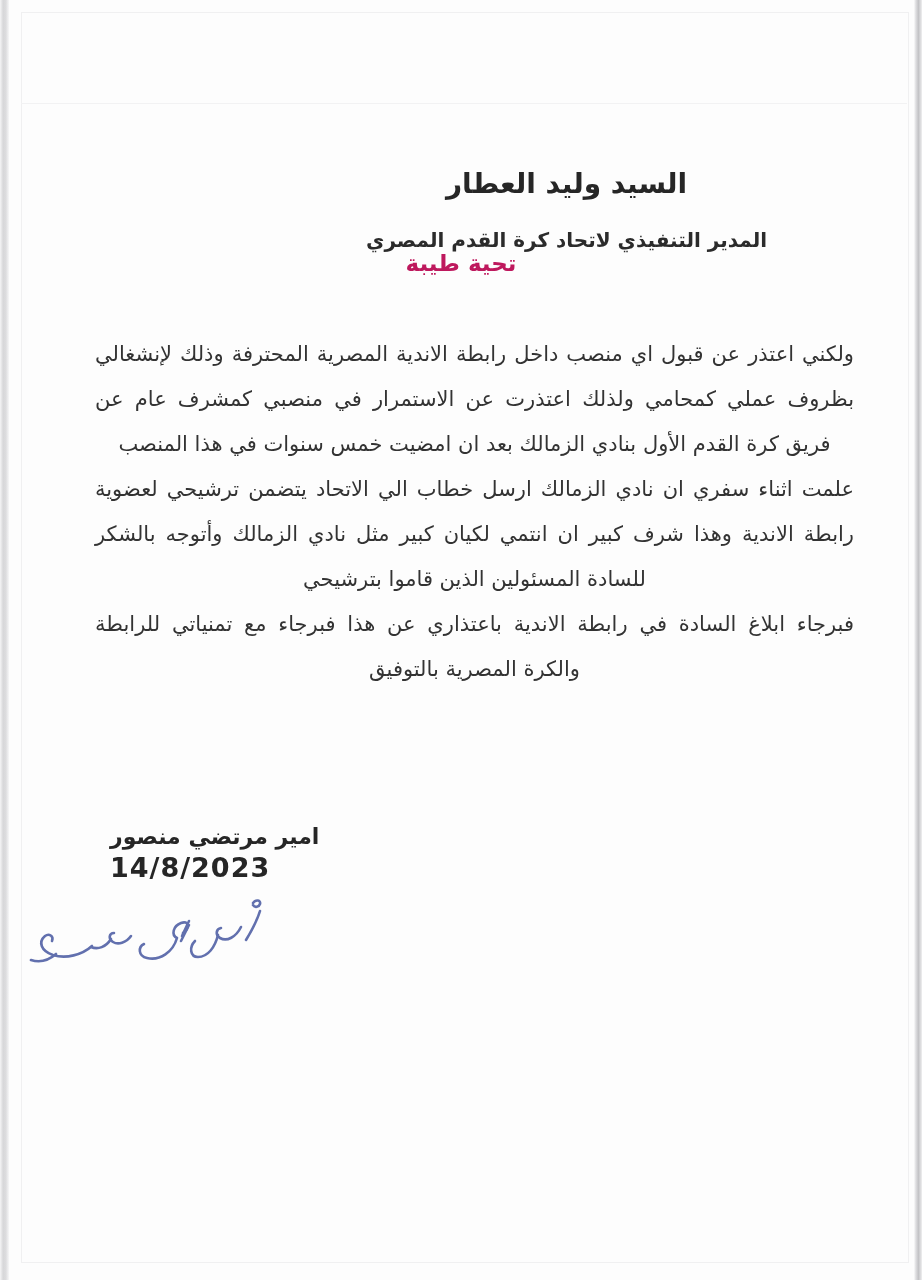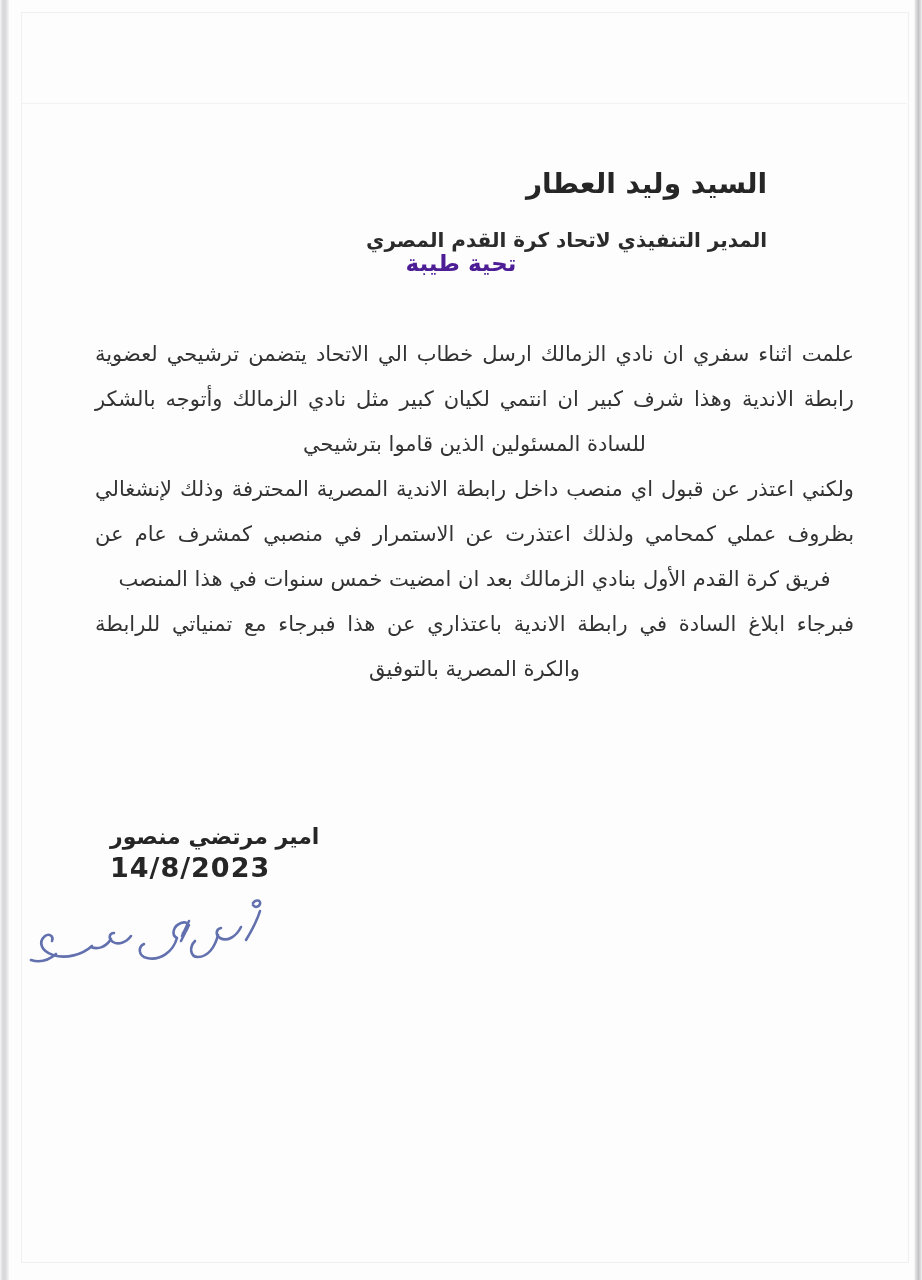--- a/index.html
+++ b/index.html
@@ -42,21 +42,21 @@
     left: 21px; top: 103px;
     width: 886px; height: 0;
     border-top: 1px solid #f2f2f3;
     pointer-events: none;
   }
   .recipient-block {
     position: absolute;
     top: 166px;
     right: 155px;
     direction: rtl;
-    text-align: right;
+    text-align: center;
     color: #262626;
   }
   .recipient-name {
     font-size: 28px;
     font-weight: bold;
     line-height: 36px;
   }
   .recipient-title {
     font-size: 20px;
     font-weight: bold;
@@ -66,21 +66,21 @@
   }
   .greeting {
     position: absolute;
     top: 250px;
     left: 0;
     width: 100%;
     text-align: center;
     direction: rtl;
     font-size: 23px;
     font-weight: bold;
-    color: #4c1d95;
+    color: #be185d;
   }
   .body-text {
     position: absolute;
     top: 332px;
     left: 95px;
     right: 68px;
     direction: rtl;
     font-size: 21px;
     line-height: 45px;
     color: #333333;
@@ -131,22 +131,22 @@
   <div class="scan-divider"></div>
 
   <div class="recipient-block">
     <div class="recipient-name">السيد وليد العطار</div>
     <div class="recipient-title">المدير التنفيذي لاتحاد كرة القدم المصري</div>
   </div>
 
   <div class="greeting">تحية طيبة</div>
 
   <div class="body-text">
+    <p>ولكني اعتذر عن قبول اي منصب داخل رابطة الاندية المصرية المحترفة وذلك لإنشغالي بظروف عملي كمحامي ولذلك اعتذرت عن الاستمرار في منصبي كمشرف عام عن فريق كرة القدم الأول بنادي الزمالك بعد ان امضيت خمس سنوات في هذا المنصب</p>
     <p>علمت اثناء سفري ان نادي الزمالك ارسل خطاب الي الاتحاد يتضمن ترشيحي لعضوية رابطة الاندية وهذا شرف كبير ان انتمي لكيان كبير مثل نادي الزمالك وأتوجه بالشكر للسادة المسئولين الذين قاموا بترشيحي</p>
-    <p>ولكني اعتذر عن قبول اي منصب داخل رابطة الاندية المصرية المحترفة وذلك لإنشغالي بظروف عملي كمحامي ولذلك اعتذرت عن الاستمرار في منصبي كمشرف عام عن فريق كرة القدم الأول بنادي الزمالك بعد ان امضيت خمس سنوات في هذا المنصب</p>
     <p>فبرجاء ابلاغ السادة في رابطة الاندية باعتذاري عن هذا فبرجاء مع تمنياتي للرابطة والكرة المصرية بالتوفيق</p>
   </div>
 
   <div class="sign-block">
     <div class="sign-name">امير مرتضي منصور</div>
     <div class="sign-date">14/8/2023</div>
   </div>
 
   <div class="handwriting">
     <svg width="270" height="80" viewBox="0 0 270 80" xmlns="http://www.w3.org/2000/svg">

